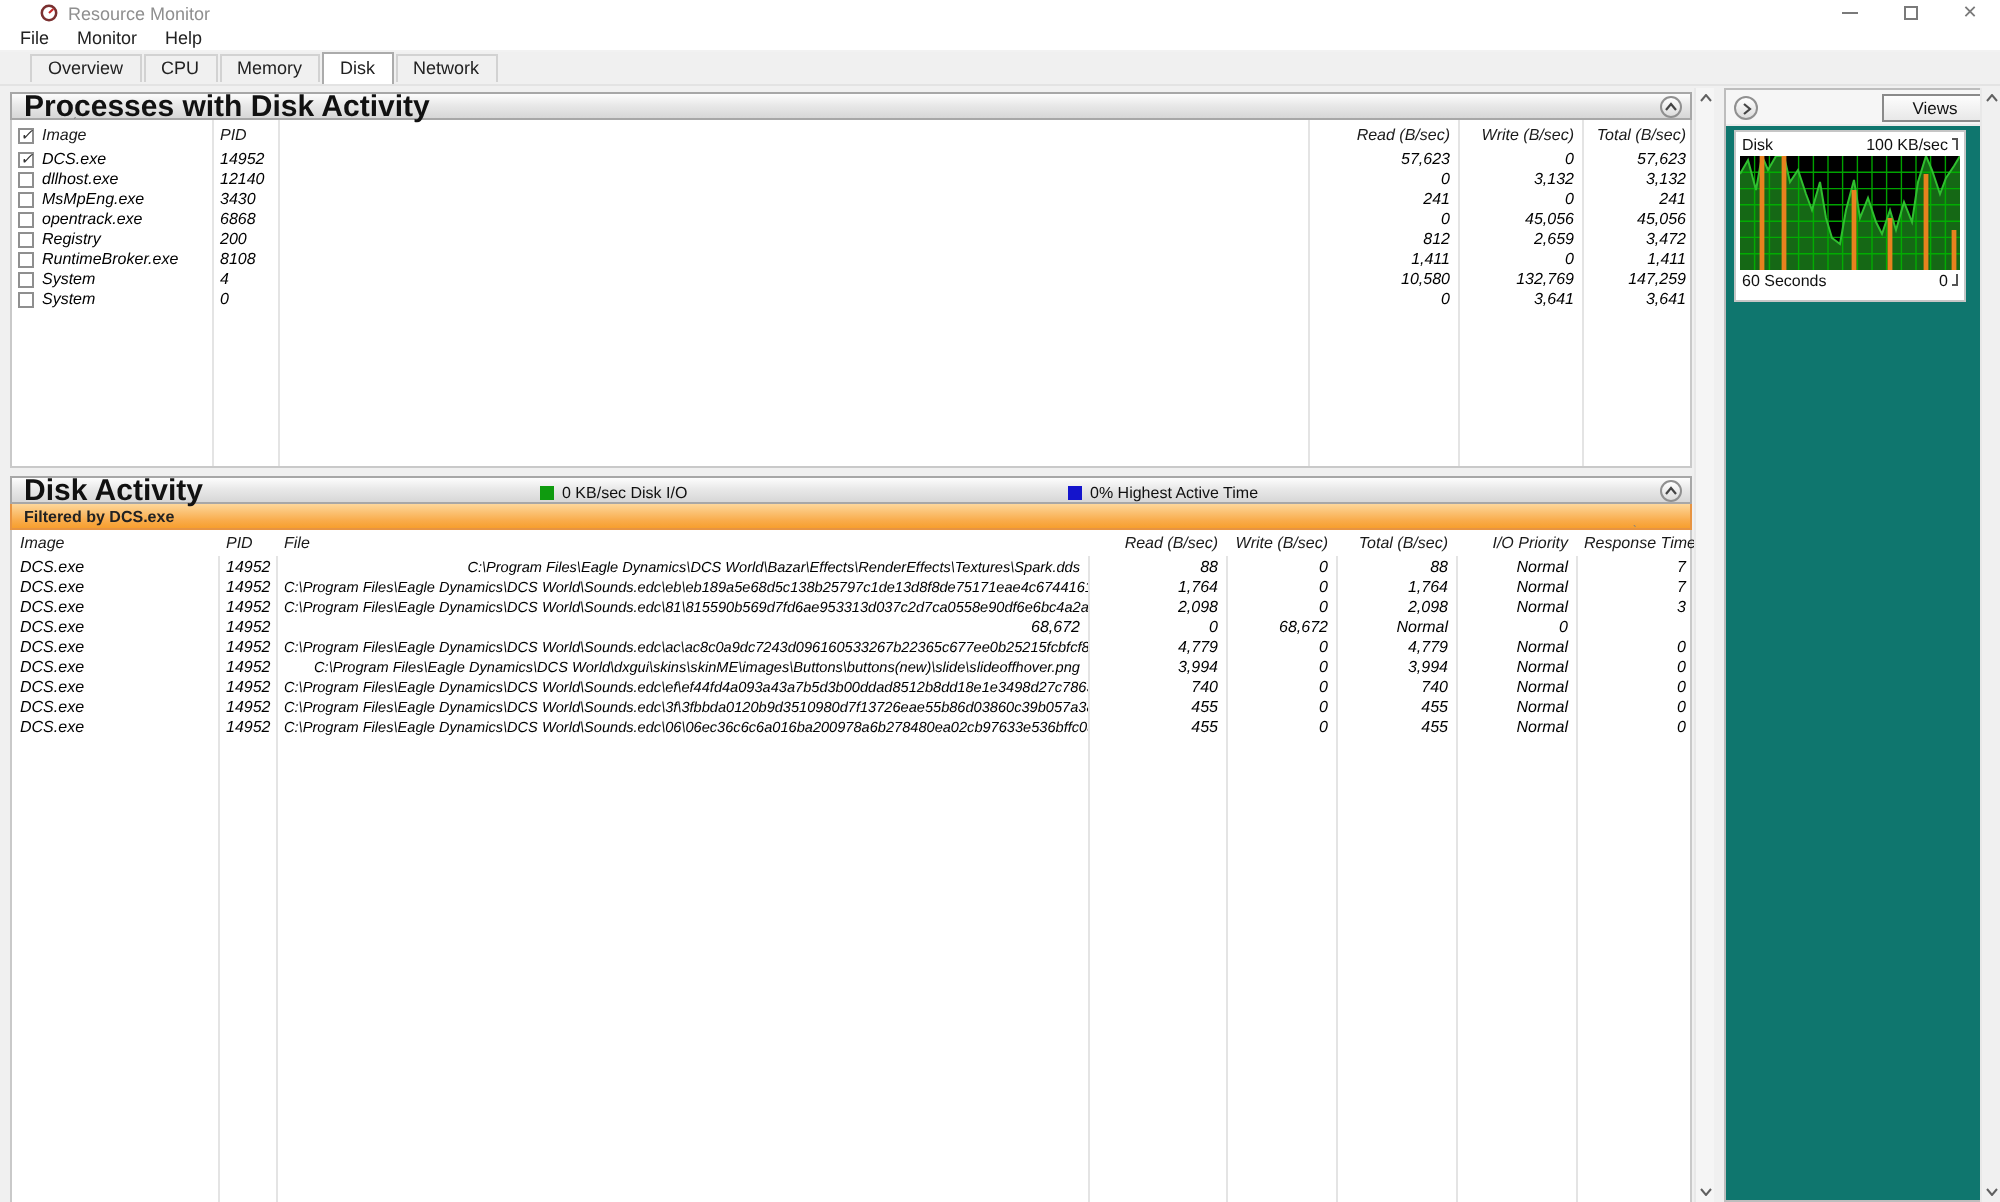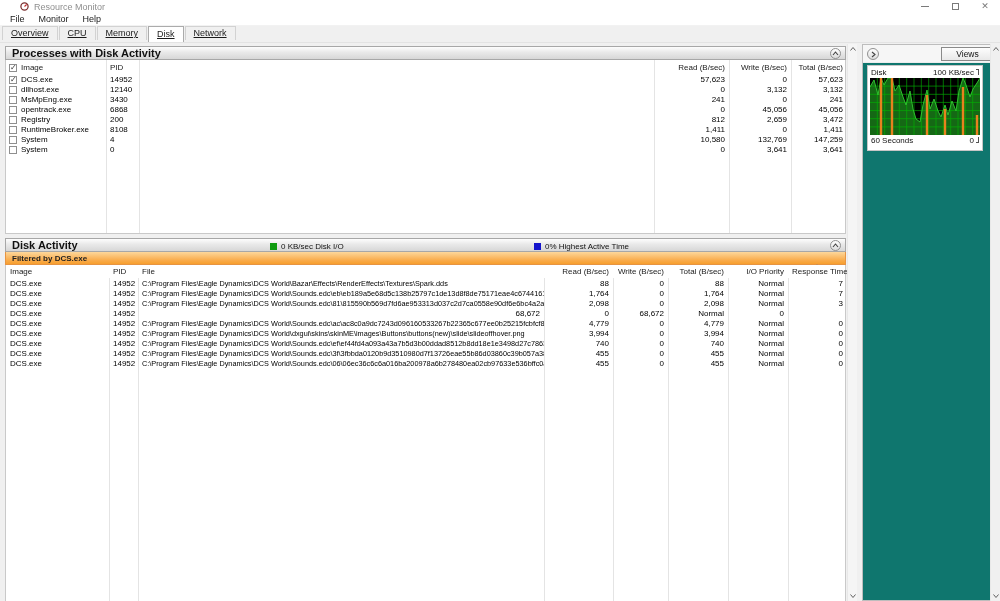--- a/index.html
+++ b/index.html
@@ -14,30 +14,30 @@
   .win-btn { width:30px; height:13px; display:flex; align-items:center; justify-content:center; color:#7a7a7a; font-size:9px; }
   .min-glyph { width:8px; height:1px; background:#7a7a7a; display:inline-block; }
   .max-glyph { width:7px; height:7px; border:1px solid #7a7a7a; display:inline-block; }
   .close-glyph { font-size:9px; color:#7a7a7a; line-height:9px; }
 
   
   .menubar { height:13px; background:#ffffff; display:flex; align-items:center; padding-left:3px; border-bottom:1px solid #f2f2f2; }
   .menu-item { font-size:9px; padding:0 7px; color:#222; }
 
   
-  .tabbar { height:17px; background:#f0f0f0; display:flex; align-items:flex-start; padding-left:2px; border-bottom:1px solid #e3e3e3;text-decoration:underline; }
+  .tabbar { height:17px; background:#f0f0f0; display:flex; align-items:center; padding-left:15px; border-bottom:1px solid #e3e3e3; }
   .tab { font-size:9px; height:14px; line-height:13px; padding:0 8px; border:1px solid #d2d2d2; border-bottom:none; background:#f0f0f0; color:#222; margin-right:1px; }
   .tab.active { background:#ffffff; border-color:#ababab; height:16px; line-height:15px; position:relative; z-index:2; }
 
   
   .main-pane { position:absolute; left:5px; top:44px; width:841px; }
   .section-header { height:14px; border:1px solid #a7a7a7; background:linear-gradient(#fdfdfd,#e9e9e9 45%,#d7d7d7); display:flex; align-items:center; position:relative; }
-  .section-title { font-size:11px; font-weight:bold; color:#111; padding-left:6px; }
+  .section-title { font-size:15px; font-weight:bold; color:#111; padding-left:6px; }
   .collapse-btn { position:absolute; right:4px; top:1px; width:11px; height:11px; border:1px solid #909090; border-radius:50%; background:linear-gradient(#ffffff,#dcdcdc); display:flex; align-items:center; justify-content:center; }
-  .section-body { background:#ffffff; border:1px solid #c9c9c9; border-top:none; background-repeat:no-repeat; }
+  .section-body { background:#ffffff; border:1px solid #c9c9c9; border-top:none; background-repeat:no-repeat;font-style:italic; }
 
   .hdr-row, .t-row { display:grid; align-items:center; }
   .hdr-row { height:15px; font-size:8px; color:#1a1a1a; position:relative; }
   .t-row { height:10px; font-size:8px; color:#000; }
   .cell { padding:0 4px; white-space:nowrap; overflow:hidden; line-height:10px; }
   .num { text-align:right; }
   .sort-up, .sort-down { position:absolute; top:-1px; font-size:6px; color:#808080; line-height:6px; }
 
   
   .pgrid { grid-template-columns:100px 33px 515px 75px 62px 56px; }
@@ -49,21 +49,21 @@
   .chk { width:8px; height:8px; border:1px solid #8f8f8f; background:#fff; display:inline-block; margin:0 4px 0 3px; position:relative; flex:none; }
   .chk.checked::after { content:"\2713"; position:absolute; left:0px; top:-2px; font-size:8px; color:#333; }
   .img-cell { display:flex; align-items:center; padding:0; overflow:hidden; white-space:nowrap; }
 
   
   .dgrid { grid-template-columns:103px 29px 406px 69px 55px 60px 60px 59px; }
   .disk-body { height:325px;
     background-image:linear-gradient(#e4e4e4,#e4e4e4),linear-gradient(#e4e4e4,#e4e4e4),linear-gradient(#e4e4e4,#e4e4e4),linear-gradient(#e4e4e4,#e4e4e4),linear-gradient(#e4e4e4,#e4e4e4),linear-gradient(#e4e4e4,#e4e4e4),linear-gradient(#e4e4e4,#e4e4e4);
     background-size:1px 100%;
     background-position:103px 0,132px 0,538px 0,607px 0,662px 0,722px 0,782px 0; }
-  .c-file { font-size:7.3px; }
+  .c-file { font-size:7.3px;text-align:right; }
 
   .filter-bar { height:13px; background:linear-gradient(#fdd79b,#f9ab4a 70%,#f79f2e); border:1px solid #e79442; border-top:none; display:flex; align-items:center; }
   .filter-text { font-size:8px; font-weight:bold; color:#222; padding-left:6px; }
 
   .legend-item { position:absolute; top:0; height:14px; display:flex; align-items:center; font-size:8px; font-weight:normal; color:#111;padding-left:29px; }
   .legend-swatch { width:7px; height:7px; margin-right:4px; display:inline-block; flex:none; }
 
   .gap4 { height:4px; } .gap2 { height:2px; } .gap1 { height:1px; }
 
   

